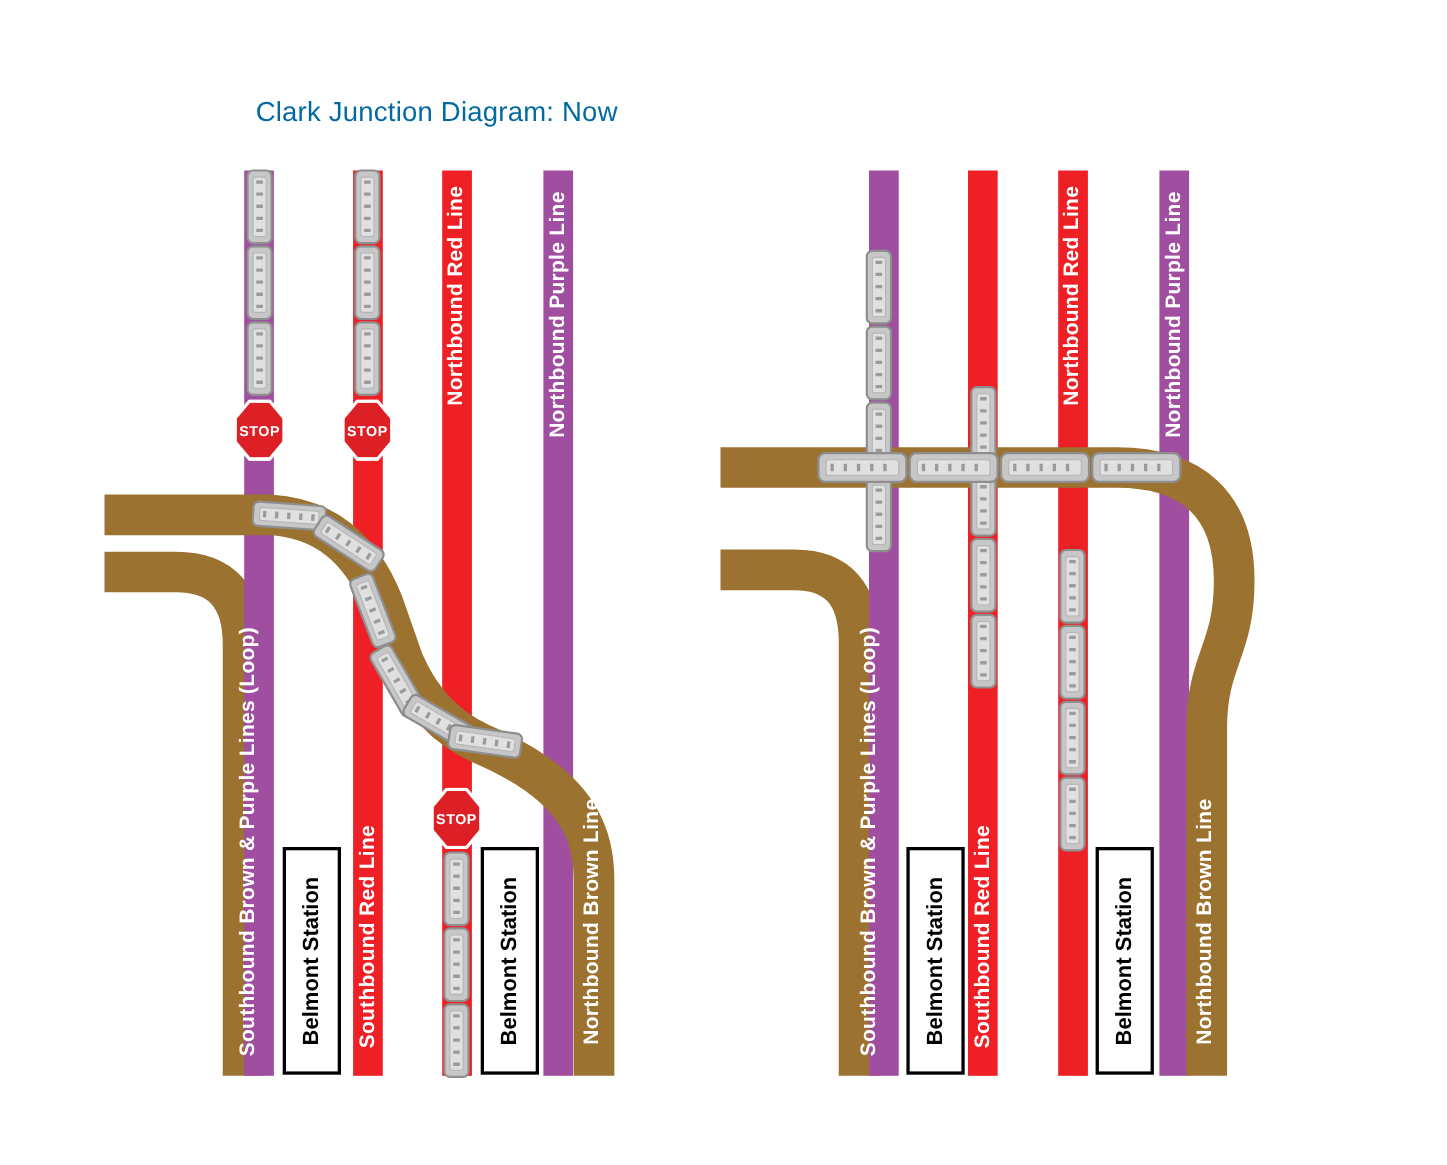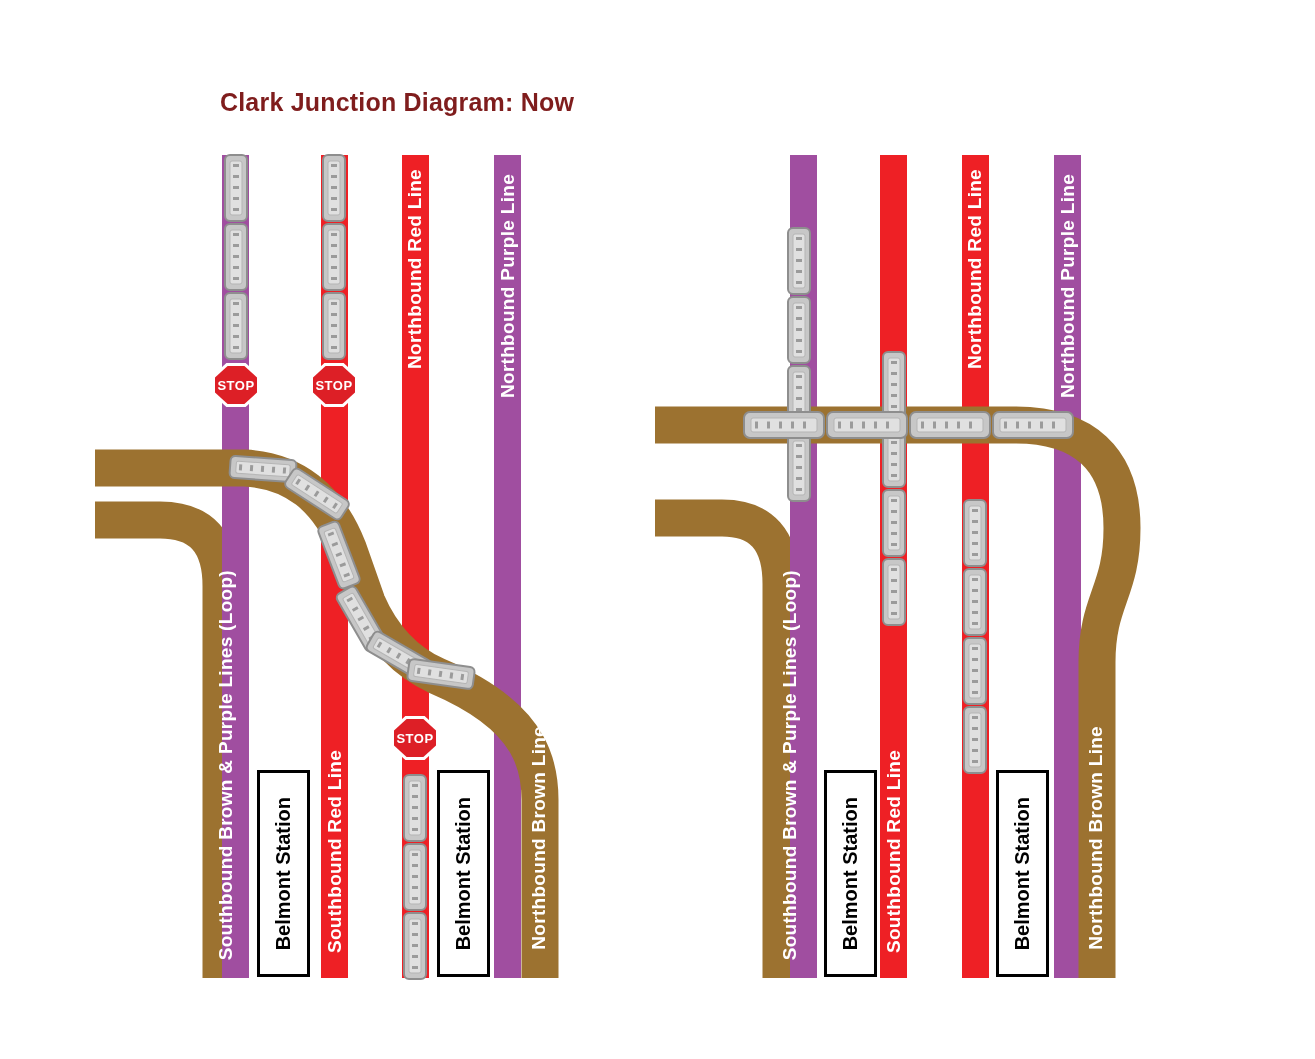--- a/index.html
+++ b/index.html
@@ -3,37 +3,37 @@
 <meta charset="utf-8">
 <style>
   html,body { margin:0; padding:0; background:#ffffff; }
   .stage {
     position:relative; width:1315px; height:1059px; background:#ffffff;
     overflow:hidden; font-family:"Liberation Sans", sans-serif;
   }
   .art { position:absolute; left:0; top:0; }
   .title {
     position:absolute; width:500px; text-align:center;
-    font-size:25px; font-weight:700; color:#7f1d1d; letter-spacing:0.2px;
+    font-size:25px; font-weight:400; color:#0369a1; letter-spacing:0.2px;
   }
   .vlabel { position:absolute; width:40px; display:flex; align-items:center; justify-content:center; }
   .vlabel span {
     writing-mode:vertical-rl; transform:rotate(180deg);
     color:#ffffff; font-weight:700; font-size:19px; white-space:nowrap; letter-spacing:0.3px;
   }
   .station {
     position:absolute; width:53px; height:207px; background:#ffffff;
     border:3px solid #000000; box-sizing:border-box;
     display:flex; align-items:center; justify-content:center;
   }
   .station span {
     writing-mode:vertical-rl; transform:rotate(180deg);
     color:#000000; font-weight:700; font-size:20px; white-space:nowrap;
   }
-  .stop { position:absolute; width:48px; height:44px; }
+  .stop { position:absolute; width:48px; height:56px; }
   .oct { position:absolute; clip-path:polygon(30% 0%,70% 0%,100% 30%,100% 70%,70% 100%,30% 100%,0% 70%,0% 30%); }
   .oct.outer { left:0; top:0; right:0; bottom:0; background:#ffffff; }
   .oct.inner { left:3px; top:3px; right:3px; bottom:3px; background:#dd1f26; }
   .stop span {
     position:absolute; left:0; top:0; right:0; bottom:0;
     display:flex; align-items:center; justify-content:center;
     color:#ffffff; font-weight:700; font-size:13px; letter-spacing:0.5px;
   }
 </style>
 </head>

